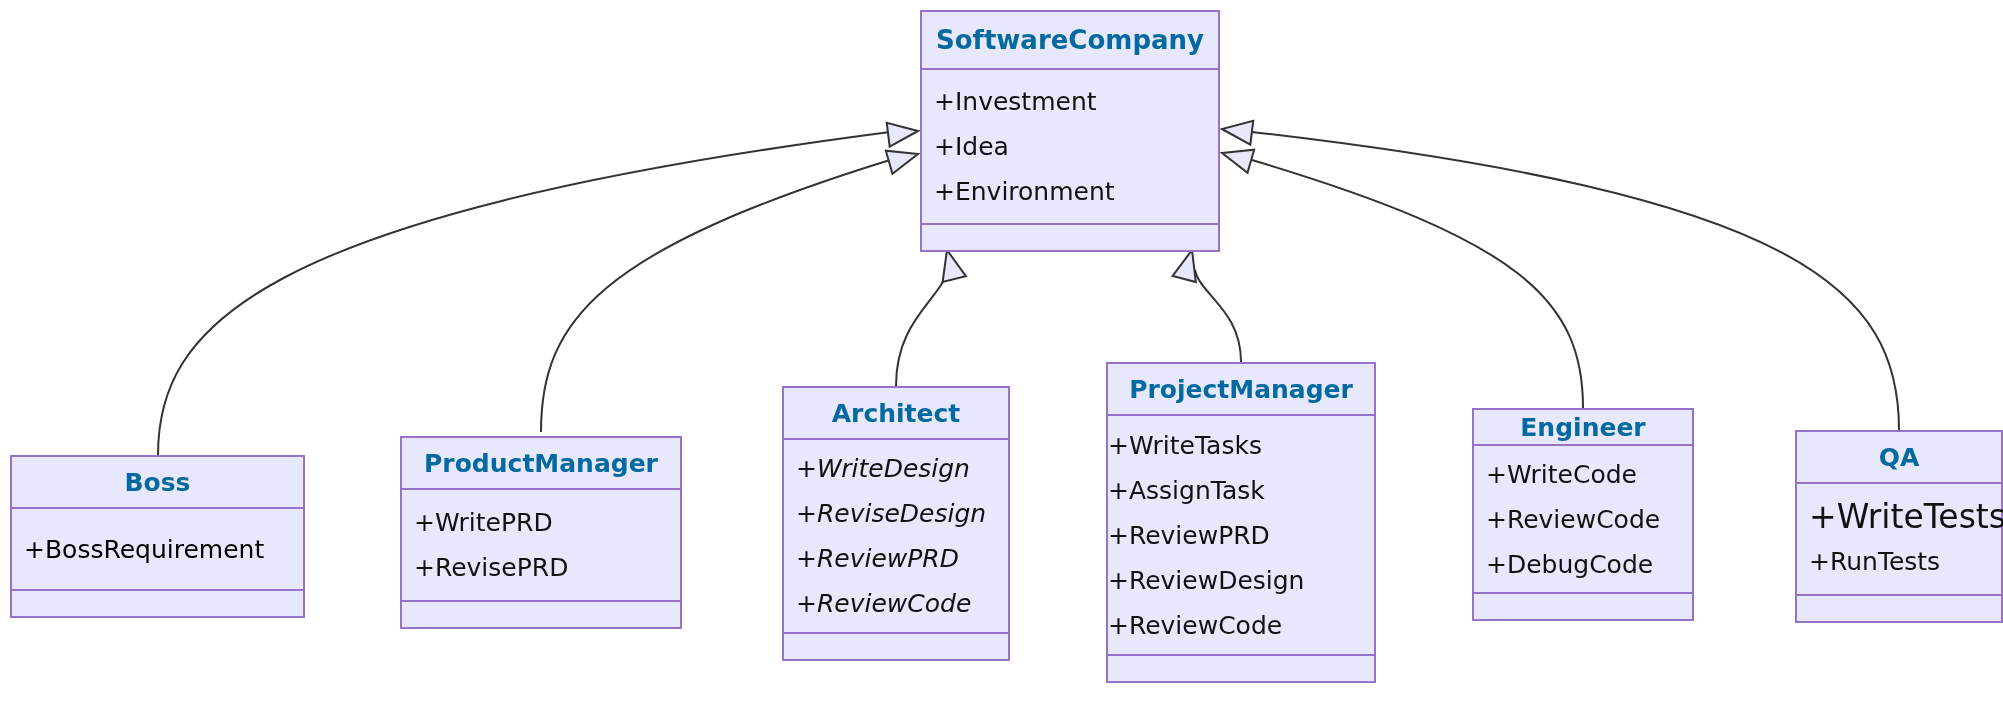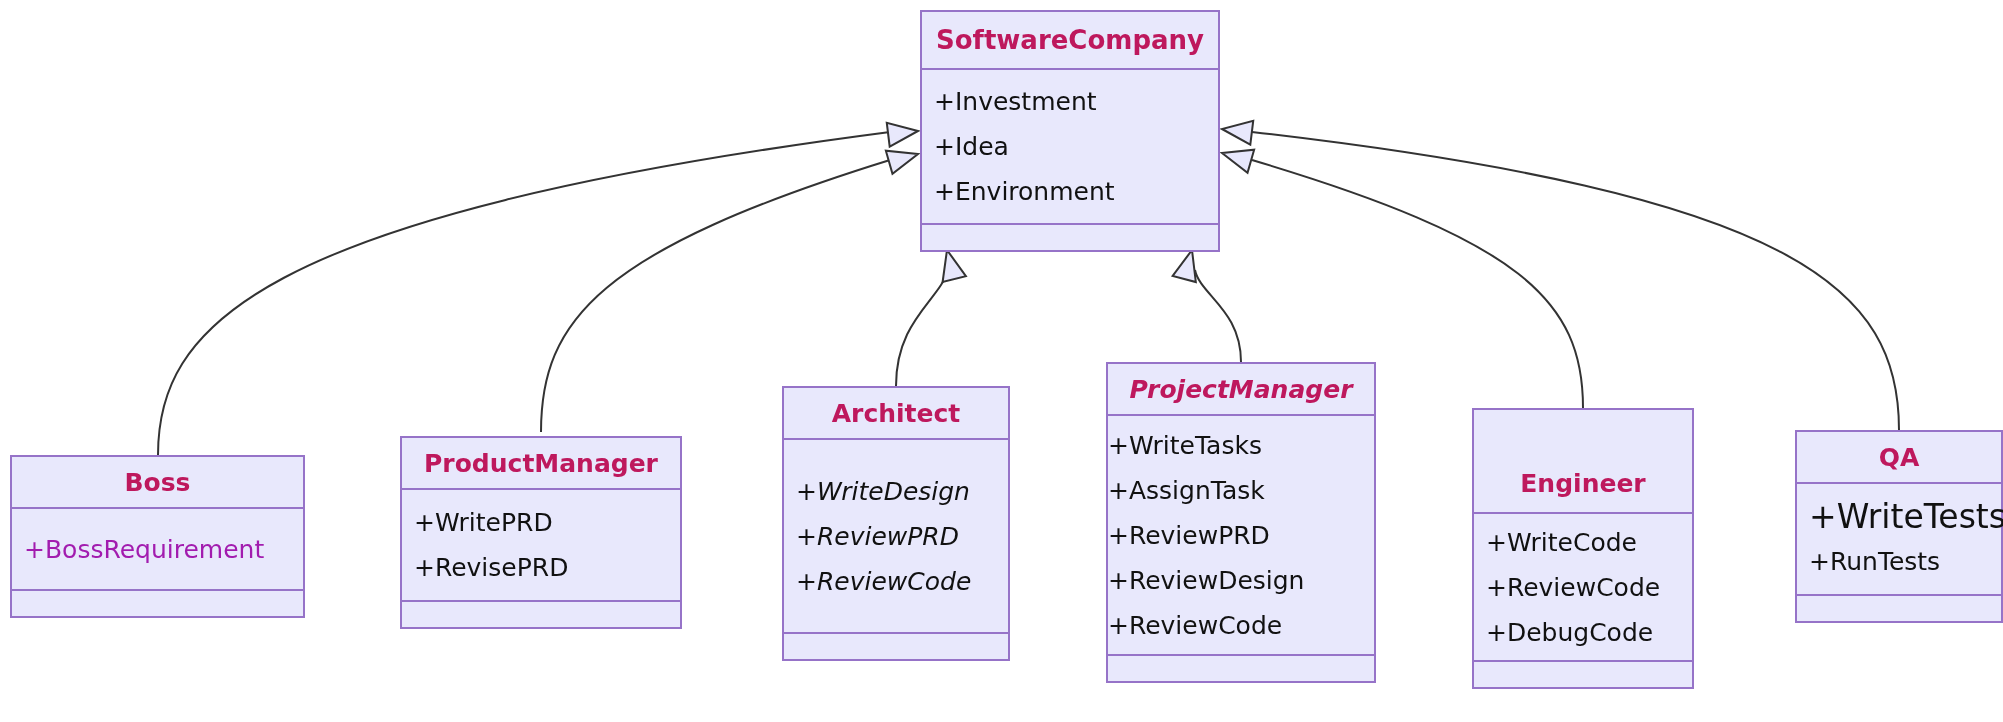--- a/index.html
+++ b/index.html
@@ -3,21 +3,21 @@
 <meta charset="utf-8">
 <style>
   html,body{margin:0;padding:0;background:#ffffff;}
   body{width:2003px;height:722px;position:relative;overflow:hidden;
        font-family:"DejaVu Sans","Liberation Sans",sans-serif;}
   #canvas{position:absolute;left:0;top:0;width:2003px;height:722px;}
   svg.edges{position:absolute;left:0;top:0;width:2003px;height:722px;pointer-events:none;}
   .uml-class{position:absolute;box-sizing:border-box;
              background:#e8e8fc;border:2px solid #9673c8;}
   .cls-title{box-sizing:border-box;width:100%;text-align:center;
-             font-weight:bold;color:#be185d;
+             font-weight:bold;color:#0369a1;
              border-bottom:2px solid #9673c8;
              display:flex;align-items:center;justify-content:center;}
   .cls-attrs{box-sizing:border-box;width:100%;
              border-bottom:2px solid #c2410c;
              display:flex;flex-direction:column;justify-content:center;}
   .cls-attrs .row{color:#111111;white-space:nowrap;}
   .cls-methods{box-sizing:border-box;width:100%;}
 </style>
 </head>
 <body>
@@ -57,54 +57,55 @@
         <div class="cls-attrs" style="height: 155px; border-bottom-color: rgb(150, 115, 200); padding-left: 12px;">
           <div class="row" style="font-size: 25px; line-height: 45px; color: rgb(17, 17, 17);">+Investment</div>
           <div class="row" style="font-size: 25px; line-height: 45px; color: rgb(17, 17, 17);">+Idea</div>
           <div class="row" style="font-size: 25px; line-height: 45px; color: rgb(17, 17, 17);">+Environment</div>
         </div>
         <div class="cls-methods" style="height: 25px;"></div>
       </div>
       <div class="uml-class" style="left: 10px; top: 455px; width: 295px; background: rgb(232, 232, 252); border-color: rgb(150, 115, 200);">
         <div class="cls-title" style="height: 52px; font-size: 25px; border-bottom-color: rgb(150, 115, 200);">Boss</div>
         <div class="cls-attrs" style="height: 82px; border-bottom-color: rgb(150, 115, 200); padding-left: 12px;">
-          <div class="row" style="font-size: 25px; line-height: 45px; color: #a21caf;">+BossRequirement</div>
+          <div class="row" style="font-size: 25px; line-height: 45px; color: #000000;">+BossRequirement</div>
         </div>
         <div class="cls-methods" style="height: 25px;"></div>
       </div>
       <div class="uml-class" style="left: 400px; top: 436px; width: 282px; background: rgb(232, 232, 252); border-color: rgb(150, 115, 200);">
         <div class="cls-title" style="height: 52px; font-size: 25px; border-bottom-color: rgb(150, 115, 200);">ProductManager</div>
         <div class="cls-attrs" style="height: 112px; border-bottom-color: rgb(150, 115, 200); padding-left: 12px;">
           <div class="row" style="font-size: 25px; line-height: 45px; color: rgb(17, 17, 17);">+WritePRD</div>
           <div class="row" style="font-size: 25px; line-height: 45px; color: rgb(17, 17, 17);">+RevisePRD</div>
         </div>
         <div class="cls-methods" style="height: 25px;"></div>
       </div>
       <div class="uml-class" style="left: 782px; top: 386px; width: 228px; background: rgb(232, 232, 252); border-color: rgb(150, 115, 200);">
         <div class="cls-title" style="height: 52px; font-size: 25px; border-bottom-color: rgb(150, 115, 200);">Architect</div>
         <div class="cls-attrs" style="height: 194px; border-bottom-color: rgb(150, 115, 200); padding-left: 12px; font-style: italic;">
           <div class="row" style="font-size: 25px; line-height: 45px; color: rgb(17, 17, 17);">+WriteDesign</div>
+          <div class="row" style="font-size: 25px; line-height: 45px; color: rgb(17, 17, 17);">+ReviseDesign</div>
           <div class="row" style="font-size: 25px; line-height: 45px; color: rgb(17, 17, 17);">+ReviewPRD</div>
           <div class="row" style="font-size: 25px; line-height: 45px; color: rgb(17, 17, 17);">+ReviewCode</div>
         </div>
         <div class="cls-methods" style="height: 25px;"></div>
       </div>
       <div class="uml-class" style="left: 1106px; top: 362px; width: 270px; background: rgb(232, 232, 252); border-color: rgb(150, 115, 200);">
-        <div class="cls-title" style="height: 52px; font-size: 25px; border-bottom-color: rgb(150, 115, 200); font-style: italic;">ProjectManager</div>
+        <div class="cls-title" style="height: 52px; font-size: 25px; border-bottom-color: rgb(150, 115, 200);">ProjectManager</div>
         <div class="cls-attrs" style="height: 240px; border-bottom-color: rgb(150, 115, 200); padding-left: 0;">
           <div class="row" style="font-size: 25px; line-height: 45px; color: rgb(17, 17, 17);">+WriteTasks</div>
           <div class="row" style="font-size: 25px; line-height: 45px; color: rgb(17, 17, 17);">+AssignTask</div>
           <div class="row" style="font-size: 25px; line-height: 45px; color: rgb(17, 17, 17);">+ReviewPRD</div>
           <div class="row" style="font-size: 25px; line-height: 45px; color: rgb(17, 17, 17);">+ReviewDesign</div>
           <div class="row" style="font-size: 25px; line-height: 45px; color: rgb(17, 17, 17);">+ReviewCode</div>
         </div>
         <div class="cls-methods" style="height: 25px;"></div>
       </div>
       <div class="uml-class" style="left: 1472px; top: 408px; width: 222px; background: rgb(232, 232, 252); border-color: rgb(150, 115, 200);">
-        <div class="cls-title" style="height: 60px; font-size: 25px; border-bottom-color: rgb(150, 115, 200); margin-top: 44px;">Engineer</div>
+        <div class="cls-title" style="height: 36px; font-size: 25px; border-bottom-color: rgb(150, 115, 200);">Engineer</div>
         <div class="cls-attrs" style="height: 148px; border-bottom-color: rgb(150, 115, 200); padding-left: 12px;">
           <div class="row" style="font-size: 25px; line-height: 45px; color: rgb(17, 17, 17);">+WriteCode</div>
           <div class="row" style="font-size: 25px; line-height: 45px; color: rgb(17, 17, 17);">+ReviewCode</div>
           <div class="row" style="font-size: 25px; line-height: 45px; color: rgb(17, 17, 17);">+DebugCode</div>
         </div>
         <div class="cls-methods" style="height: 25px;"></div>
       </div>
       <div class="uml-class" style="left: 1795px; top: 430px; width: 208px; background: rgb(232, 232, 252); border-color: rgb(150, 115, 200);">
         <div class="cls-title" style="height: 52px; font-size: 25px; border-bottom-color: rgb(150, 115, 200);">QA</div>
         <div class="cls-attrs" style="height: 112px; border-bottom-color: rgb(150, 115, 200); padding-left: 12px;">

